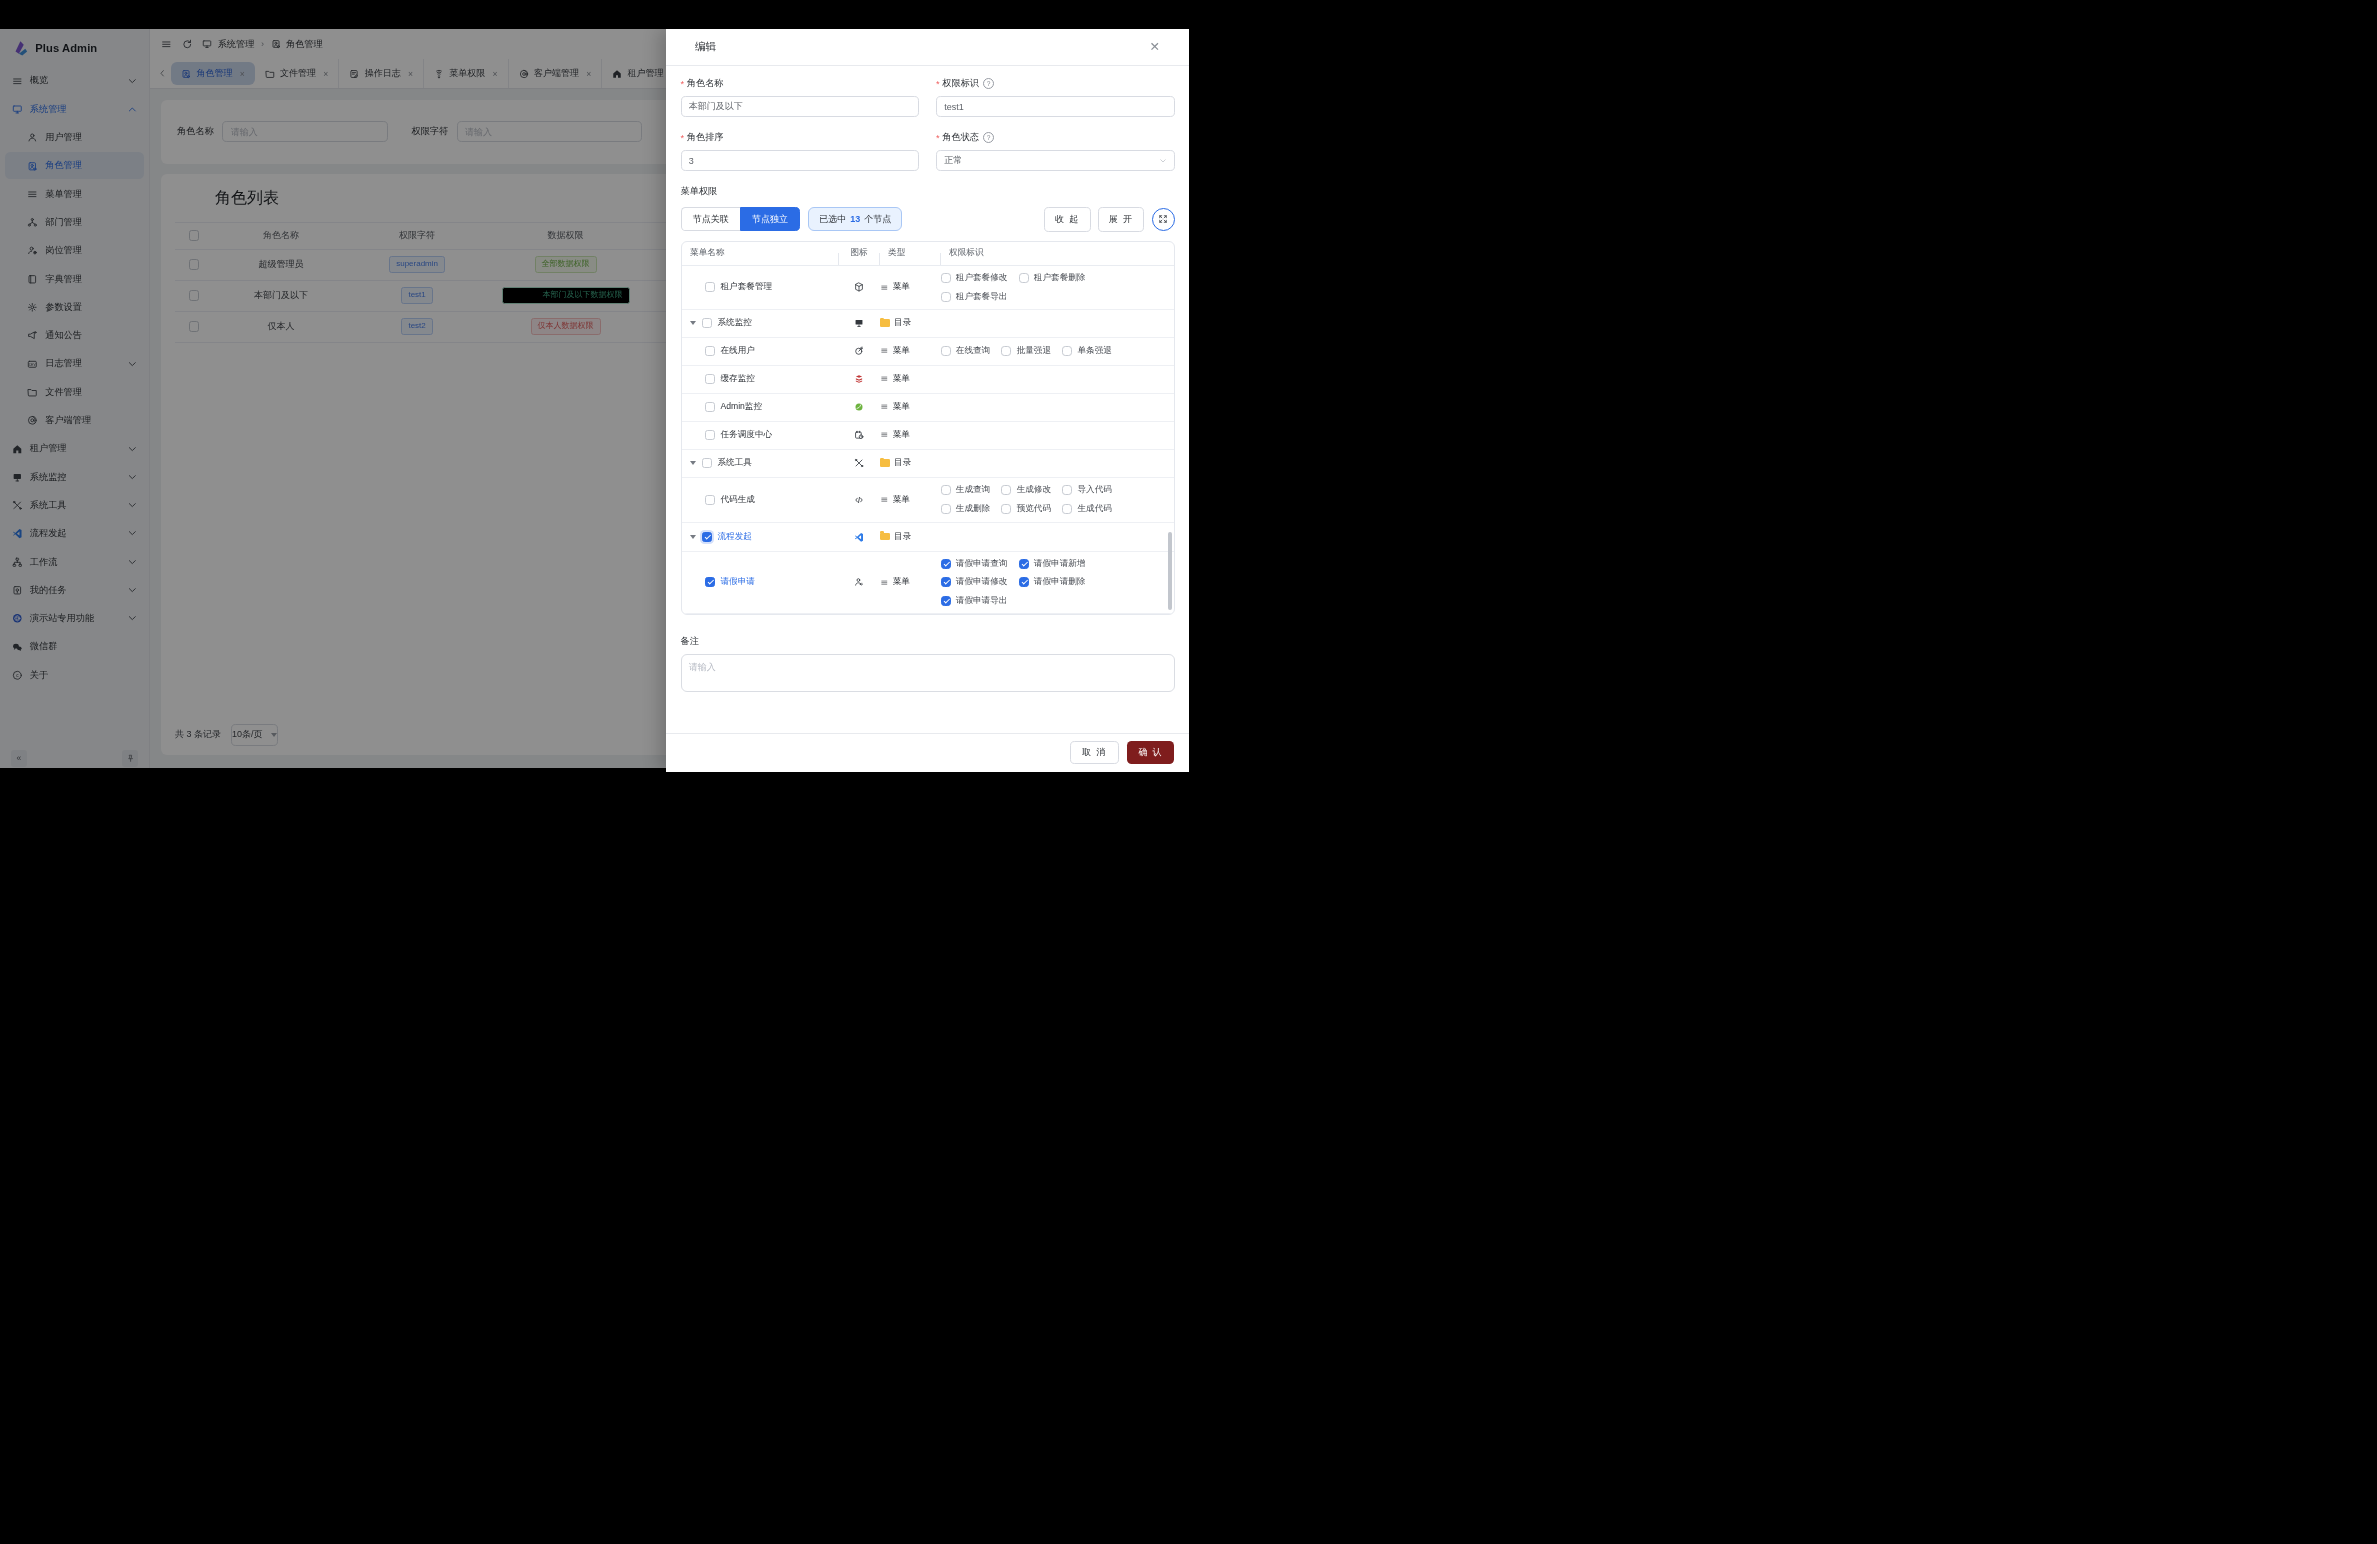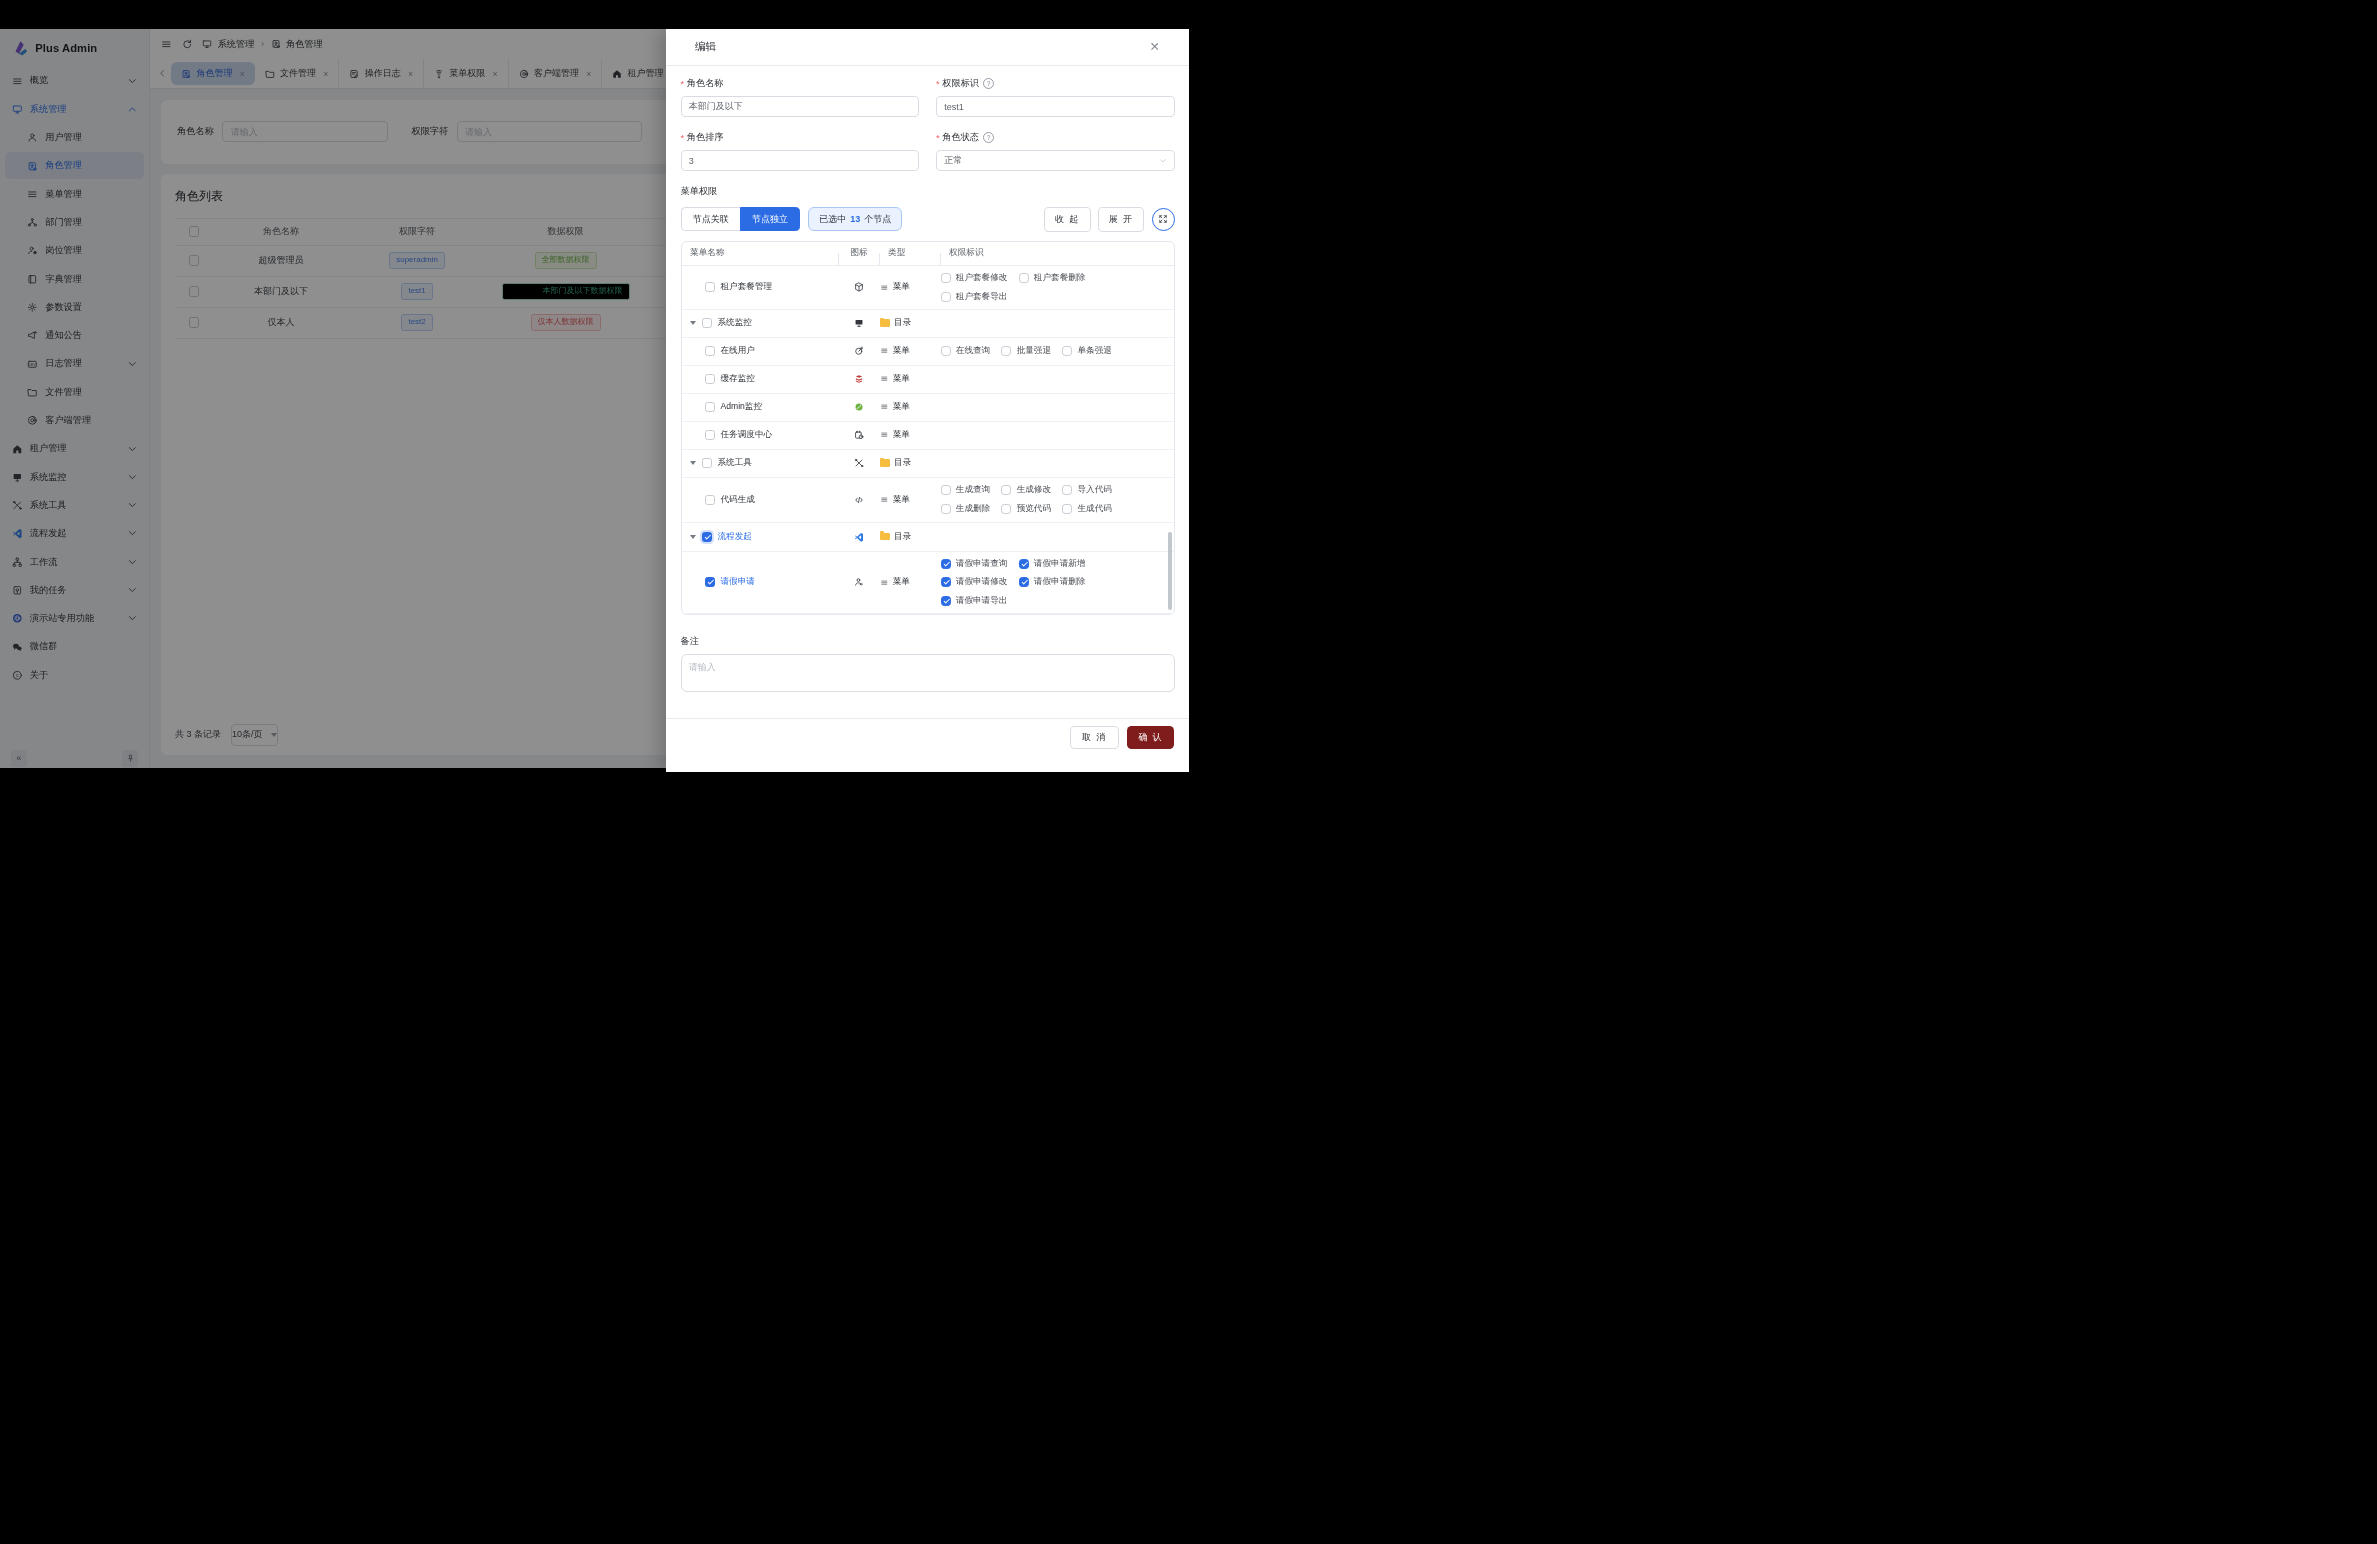--- a/index.html
+++ b/index.html
@@ -46,21 +46,21 @@
   .tab.active{background:#ccd9ee;border-radius:6px;margin:2.6px 0;color:#2b63d4;border-left:none;}
   .tab.active + .tab{border-left:none;}
   .tab.active .ic{color:#2b63d4;}
   .content{position:absolute;left:0;top:60px;right:0;bottom:0;padding:10.6px;}
   .card{background:#fff;border-radius:6px;}
   .search-card{height:64px;display:flex;align-items:center;gap:23px;padding:0 16.5px;}
   .fgroup{display:flex;align-items:center;gap:8.6px;font-size:9.2px;color:#2f3338;white-space:nowrap;}
   .inp{width:166px;height:20.5px;border:0.7px solid #d8dbe2;border-radius:4.6px;padding:0 7.3px;font-size:9px;color:#5f6369;background:#fff;box-sizing:border-box;font-family:inherit;}
   .inp::placeholder,.dtextarea::placeholder{color:#b7bbc4;}
   .list-card{margin-top:10.6px;height:581px;position:relative;padding:14px 14.5px;box-sizing:border-box;width:925px;}
-  .list-title{font-size:12px;color:#26292e;}
+  .list-title{font-size:16px;color:#26292e;margin-left:40px;}
   .rtable{margin-top:12.5px;}
   .trow{display:flex;align-items:center;height:30px;border-bottom:0.7px solid #ebeef5;font-size:9px;color:#3a3e44;}
   .trow.th{height:26px;color:#565b62;border-top:0.7px solid #ebeef5;}
   .c-cb{width:38px;display:flex;justify-content:center;}
   .c-name{width:136px;text-align:center;}
   .c-perm{width:136px;text-align:center;}
   .c-scope{width:161px;text-align:center;}
   .tag{display:inline-block;padding:2px 6px;border-radius:2.6px;font-size:8px;border:0.7px solid;line-height:1.35;}
   .tag.blue{color:#4d82e8;border-color:#b9d0f7;background:#eef4fe;}
   .tag.green{color:#6fb048;border-color:#cbe7b5;background:#f4faed;}
@@ -124,21 +124,21 @@
   .menu-glyph{width:8.6px;height:7.3px;color:#33373d;}
   .folder-glyph{width:10px;height:7.3px;background:#f6bd41;border-radius:0.7px 1.3px 1.3px 1.3px;position:relative;flex:none;}
   .folder-glyph::before{content:"";position:absolute;top:-1.7px;left:0;width:4px;height:2px;background:#f6bd41;border-radius:1.3px 1.3px 0 0;}
   .t-perms{flex:1;display:flex;flex-wrap:wrap;gap:6.6px 11.2px;align-items:center;padding:6px 2.6px 6px 0;}
   .perm{display:flex;align-items:center;gap:5.3px;color:#474b52;}
   .blue-label{color:#2b6ce5;}
   .maxw270{max-width:177px;} .maxw340{max-width:228px;} .maxw310{max-width:203px;align-items:center;}
   .vscroll{position:absolute;right:2px;bottom:3.3px;width:4px;height:78px;border-radius:2px;background:#c2c6cd;}
   .remark-label{font-size:9.2px;color:#2b2f34;margin:20px 0 6.6px;}
   .dtextarea{width:100%;height:38px;border:0.7px solid #dadde3;border-radius:6px;padding:6px 7.3px;font-size:9px;font-family:"Liberation Sans",sans-serif;color:#5f6369;resize:none;box-sizing:border-box;}
-  .d-foot{position:absolute;left:0;right:0;bottom:16px;height:37px;border-top:0.7px solid #e8eaee;display:flex;align-items:center;justify-content:flex-end;gap:8.6px;padding:0 15px;background:#fff;}
+  .d-foot{position:absolute;left:0;right:0;bottom:1px;height:37px;border-top:0.7px solid #e8eaee;display:flex;align-items:center;justify-content:flex-end;gap:8.6px;padding:0 15px;background:#fff;}
   .btn{height:22.5px;padding:0 11.2px;border-radius:4.6px;font-size:9px;display:flex;align-items:center;letter-spacing:1.3px;box-sizing:border-box;}
   .btn.cancel{border:0.7px solid #d8dbe2;background:#fff;color:#2b2f34;}
   .btn.primary{background:#7f1d1d;border:none;color:#fff;}
 </style>
 </head>
 <body>
 
 <div class="screen">
   <div class="topbar"></div>
 

